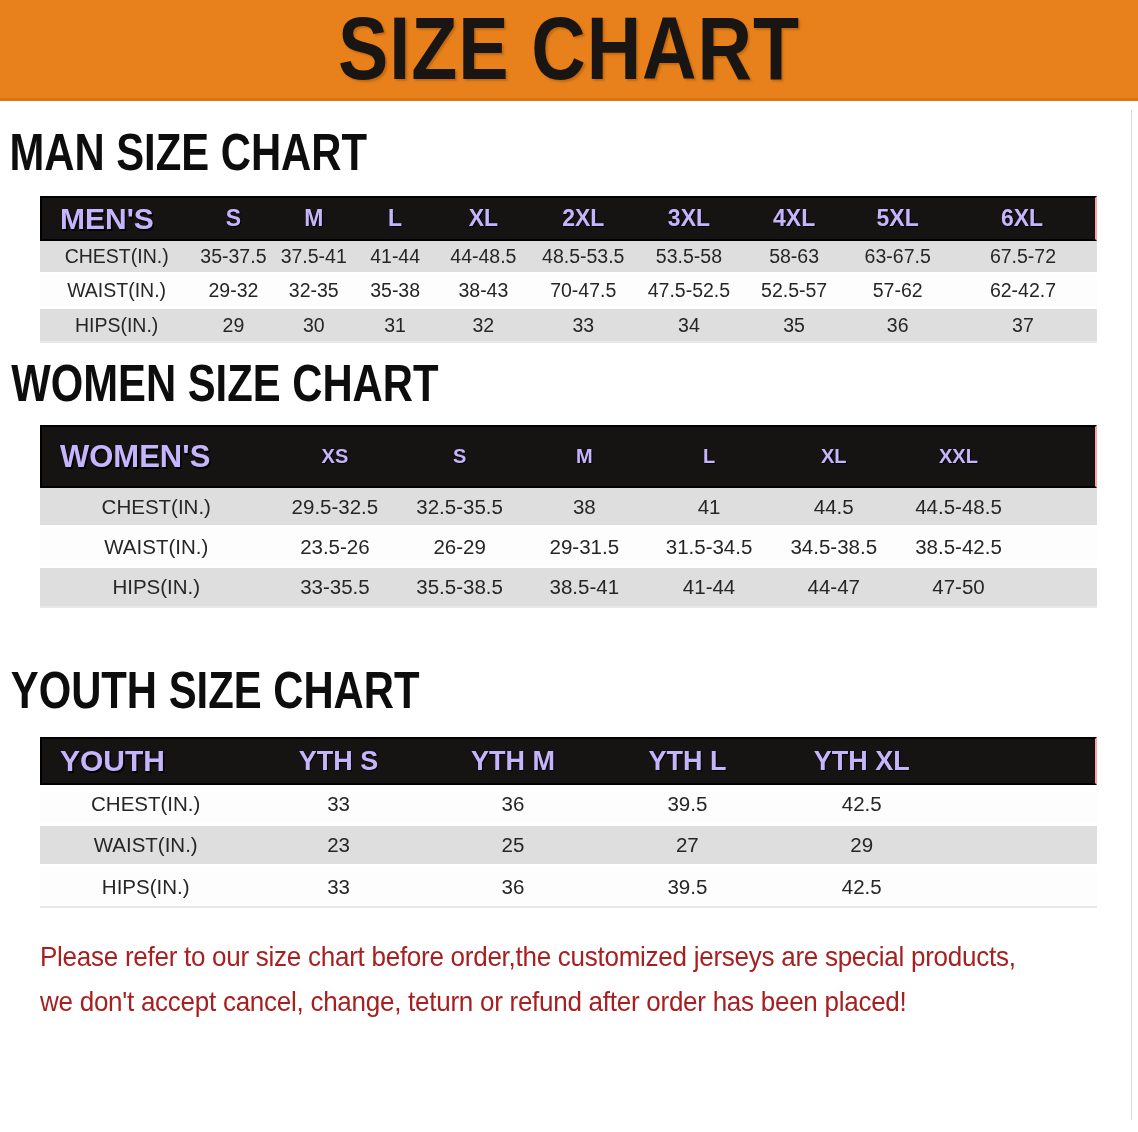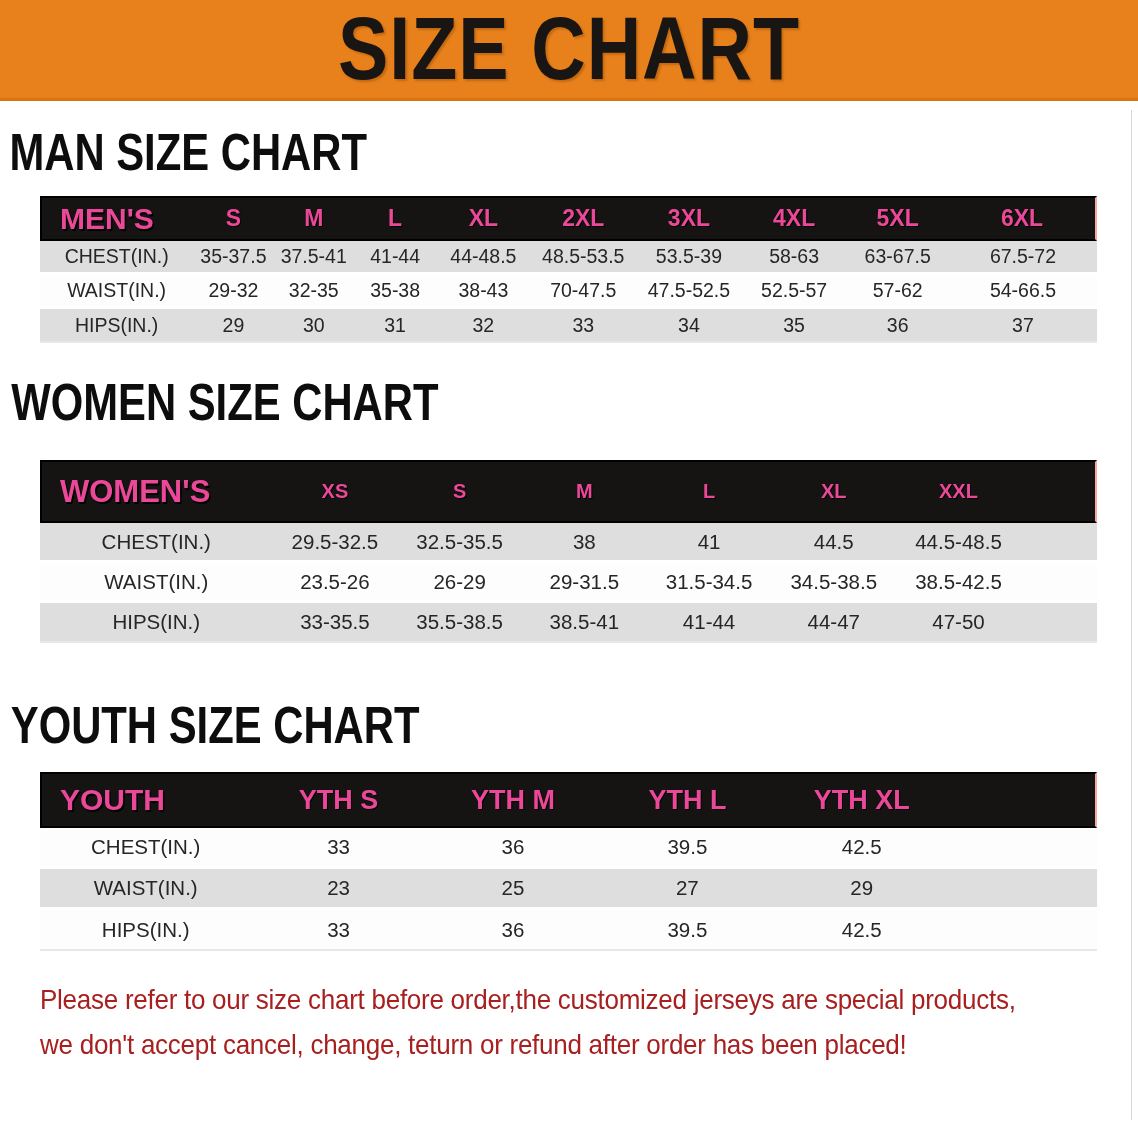--- a/index.html
+++ b/index.html
@@ -30,48 +30,48 @@
     height: 52px; line-height: 52px;
   }
   .section-heading span {
     display: inline-block;
     font-size: 44px; font-weight: 900; color: #0d0d0d;
     letter-spacing: 0px;
     transform: scale(0.95, 1.18);
     white-space: nowrap;
   }
   .mt-men   { margin-top: 25px; }
-  .mt-women { margin-top: 33px; }
+  .mt-women { margin-top: 14px; }
   .mt-youth { margin-top: 56px; }
   
   table.size-table {
     width: 1057px;
     margin-left: 40px;
     border-collapse: separate; border-spacing: 0;
     table-layout: fixed;
   }
   .tbl-men   { margin-top: 18px; }
-  .tbl-women { margin-top: 32px; }
+  .tbl-women { margin-top: 16px; }
   .tbl-youth { margin-top: 21px; }
 
   table.size-table thead th {
     background: #161412;
-    color: #ec4899;
+    color: #c4b5fd;
     font-weight: 700;
     border-top: 2px solid #000;
     border-bottom: 2px solid #000;
     white-space: nowrap;
     overflow: hidden;
   }
   table.size-table thead th:first-child { border-left: 2px solid #000; }
   table.size-table thead th:last-child  { border-right: 2px solid #fca5a5; }
 
   .tbl-men   thead th { height: 45px; font-size: 23px; }
   .tbl-women thead th { height: 63px; font-size: 20px; }
-  .tbl-youth thead th { height: 56px; font-size: 27px; }
+  .tbl-youth thead th { height: 48px; font-size: 27px; }
 
   th.corner-label {
     text-align: left; padding-left: 18px;
     text-shadow: 1.5px 1.5px 0 #000;
   }
   .tbl-men   th.corner-label { font-size: 30px; }
   .tbl-women th.corner-label { font-size: 31px; }
   .tbl-youth th.corner-label { font-size: 30px; }
   th.size-cell { text-align: center; font-weight: 600; text-shadow: 1px 1px 0 #000; }
 
@@ -151,36 +151,36 @@
     </tr>
   </thead>
   <tbody>
     <tr class="stripe-gray">
       <td class="row-label">CHEST(IN.)</td>
       <td>35-37.5</td>
       <td>37.5-41</td>
       <td>41-44</td>
       <td>44-48.5</td>
       <td>48.5-53.5</td>
-      <td>53.5-39</td>
+      <td>53.5-58</td>
       <td>58-63</td>
       <td>63-67.5</td>
       <td>67.5-72</td>
     </tr>
     <tr class="stripe-white">
       <td class="row-label">WAIST(IN.)</td>
       <td>29-32</td>
       <td>32-35</td>
       <td>35-38</td>
       <td>38-43</td>
       <td>70-47.5</td>
       <td>47.5-52.5</td>
       <td>52.5-57</td>
       <td>57-62</td>
-      <td>54-66.5</td>
+      <td>62-42.7</td>
     </tr>
     <tr class="stripe-gray">
       <td class="row-label">HIPS(IN.)</td>
       <td>29</td>
       <td>30</td>
       <td>31</td>
       <td>32</td>
       <td>33</td>
       <td>34</td>
       <td>35</td>

